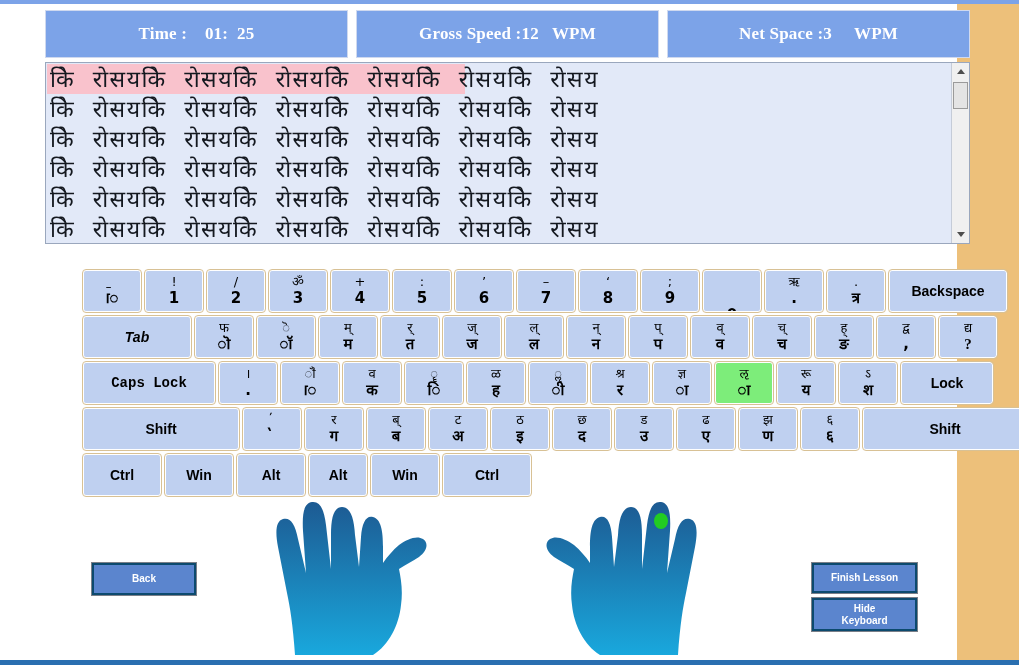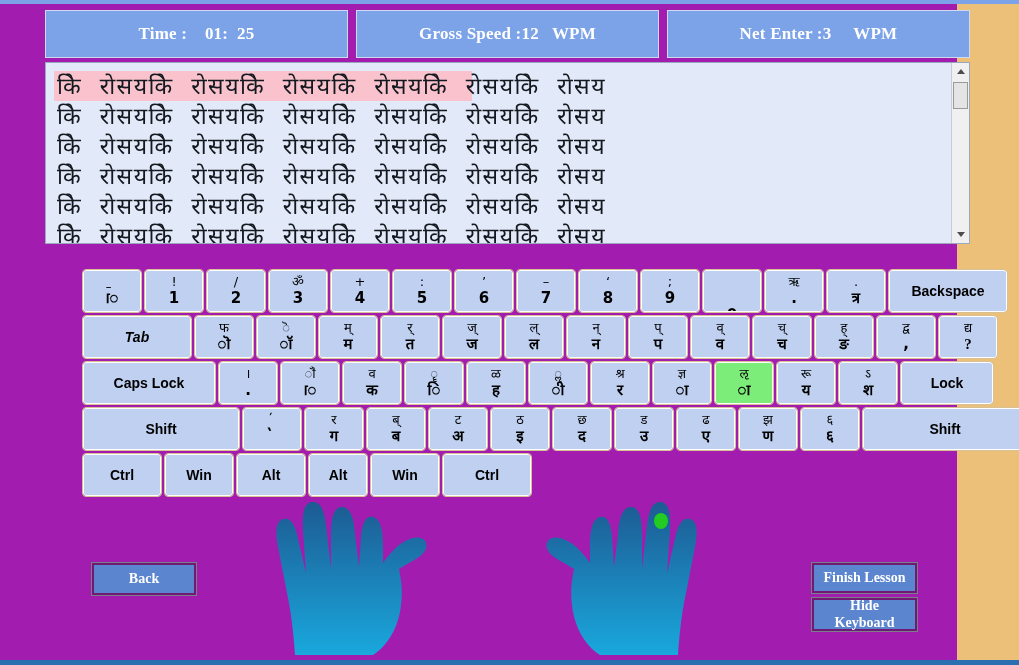--- a/index.html
+++ b/index.html
@@ -5,21 +5,21 @@
   html, body {
     margin: 0; padding: 0;
     width: 1019px; height: 665px;
     overflow: hidden;
     background: #edc07a;
     font-family: "Liberation Sans", sans-serif;
   }
   #app {
     position: relative;
     width: 957px; height: 665px;
-    background: #a21caf;
+    background: #ffffff;
     box-sizing: border-box;
   }
 
   
   .statusbar {
     position: absolute;
     left: 45px; top: 10px;
     width: 925px; height: 48px;
     display: flex;
     gap: 8px;
@@ -47,21 +47,21 @@
     background: #e2e9f8;
     border: 1px solid #9aa7bd;
     box-sizing: border-box;
     overflow: hidden;
     display: flex;
   }
   .textpane {
     flex: 1 1 auto;
     position: relative;
     overflow: hidden;
-    padding: 8px;
+    padding: 1px;
   }
   .tline {
     height: 30px;
     line-height: 30px;
     font-size: 23px;
     font-family: "DejaVu Sans", sans-serif;
     color: #14181f;
     white-space: pre;
     padding-left: 3px;
     letter-spacing: 1.5px;
@@ -152,26 +152,26 @@
     justify-content: center;
   }
 
   
   .hands { position: absolute; left: 0; top: 495px; width: 1019px; height: 170px; pointer-events: none; }
 
   
   .btn {
     position: absolute;
     background: #5b85ce;
-    border: 2px solid #701a75;
+    border: 2px solid #0c4a6e;
     box-shadow: 0 0 0 1px #7a7f88;
     color: #ffffff;
     font-weight: bold;
-    font-size: 14px;
-    font-family: Liberation Serif, serif;
+    font-size: 10px;
+    font-family: Liberation Sans, sans-serif;
     display: flex;
     align-items: center;
     justify-content: center;
     text-align: center;
     box-sizing: border-box;
     cursor: pointer;
     line-height: 1.15;
   }
   #btn-back { left: 92px; top: 563px; width: 104px; height: 32px; }
   #btn-finish { left: 812px; top: 563px; width: 105px; height: 30px; }
@@ -183,21 +183,21 @@
 </head>
 <body>
 
 <div id="app">
 
   <div class="strip-top"></div>
 
   <div class="statusbar">
     <div class="stat">Time :    01:  25</div>
     <div class="stat">Gross Speed :12   WPM</div>
-    <div class="stat">Net Enter :3     WPM</div>
+    <div class="stat">Net Space :3     WPM</div>
   </div>
 
   <div class="textpane-wrap">
     <div class="textpane" id="textpane">
         <div class="tline first">किे ‌ राेसयकिे ‌ राेसयकिे ‌ राेसयकिे ‌ राेसयकिे ‌ राेसयकिे ‌ राेसय</div>
         <div class="tline">किे ‌ राेसयकिे ‌ राेसयकिे ‌ राेसयकिे ‌ राेसयकिे ‌ राेसयकिे ‌ राेसय</div>
         <div class="tline">किे ‌ राेसयकिे ‌ राेसयकिे ‌ राेसयकिे ‌ राेसयकिे ‌ राेसयकिे ‌ राेसय</div>
         <div class="tline">किे ‌ राेसयकिे ‌ राेसयकिे ‌ राेसयकिे ‌ राेसयकिे ‌ राेसयकिे ‌ राेसय</div>
         <div class="tline">किे ‌ राेसयकिे ‌ राेसयकिे ‌ राेसयकिे ‌ राेसयकिे ‌ राेसयकिे ‌ राेसय</div>
         <div class="tline">किे ‌ राेसयकिे ‌ राेसयकिे ‌ राेसयकिे ‌ राेसयकिे ‌ राेसयकिे ‌ राेसय</div>
@@ -318,21 +318,21 @@
         <div class="key" style="width: 58px; flex: 0 0 58px;">
           <div class="top">द्व</div>
           <div class="bot">,</div>
         </div>
         <div class="key" style="width: 58px; flex: 0 0 58px; font-family: Liberation Serif, serif;">
           <div class="top">द्य</div>
           <div class="bot">?</div>
         </div>
       </div>
       <div class="krow">
-        <div class="key wide lbl" style="width: 132px; flex: 0 0 132px;">Caps Lock</div>
+        <div class="key wide lbl" style="width: 132px; flex: 0 0 132px; font-family: Liberation Mono, monospace;">Caps Lock</div>
         <div class="key" style="width: 58px; flex: 0 0 58px;">
           <div class="top">।</div>
           <div class="bot">.</div>
         </div>
         <div class="key" style="width: 58px; flex: 0 0 58px;">
           <div class="top">ॏ</div>
           <div class="bot">ॎ</div>
         </div>
         <div class="key" style="width: 58px; flex: 0 0 58px;">
           <div class="top">व</div>

